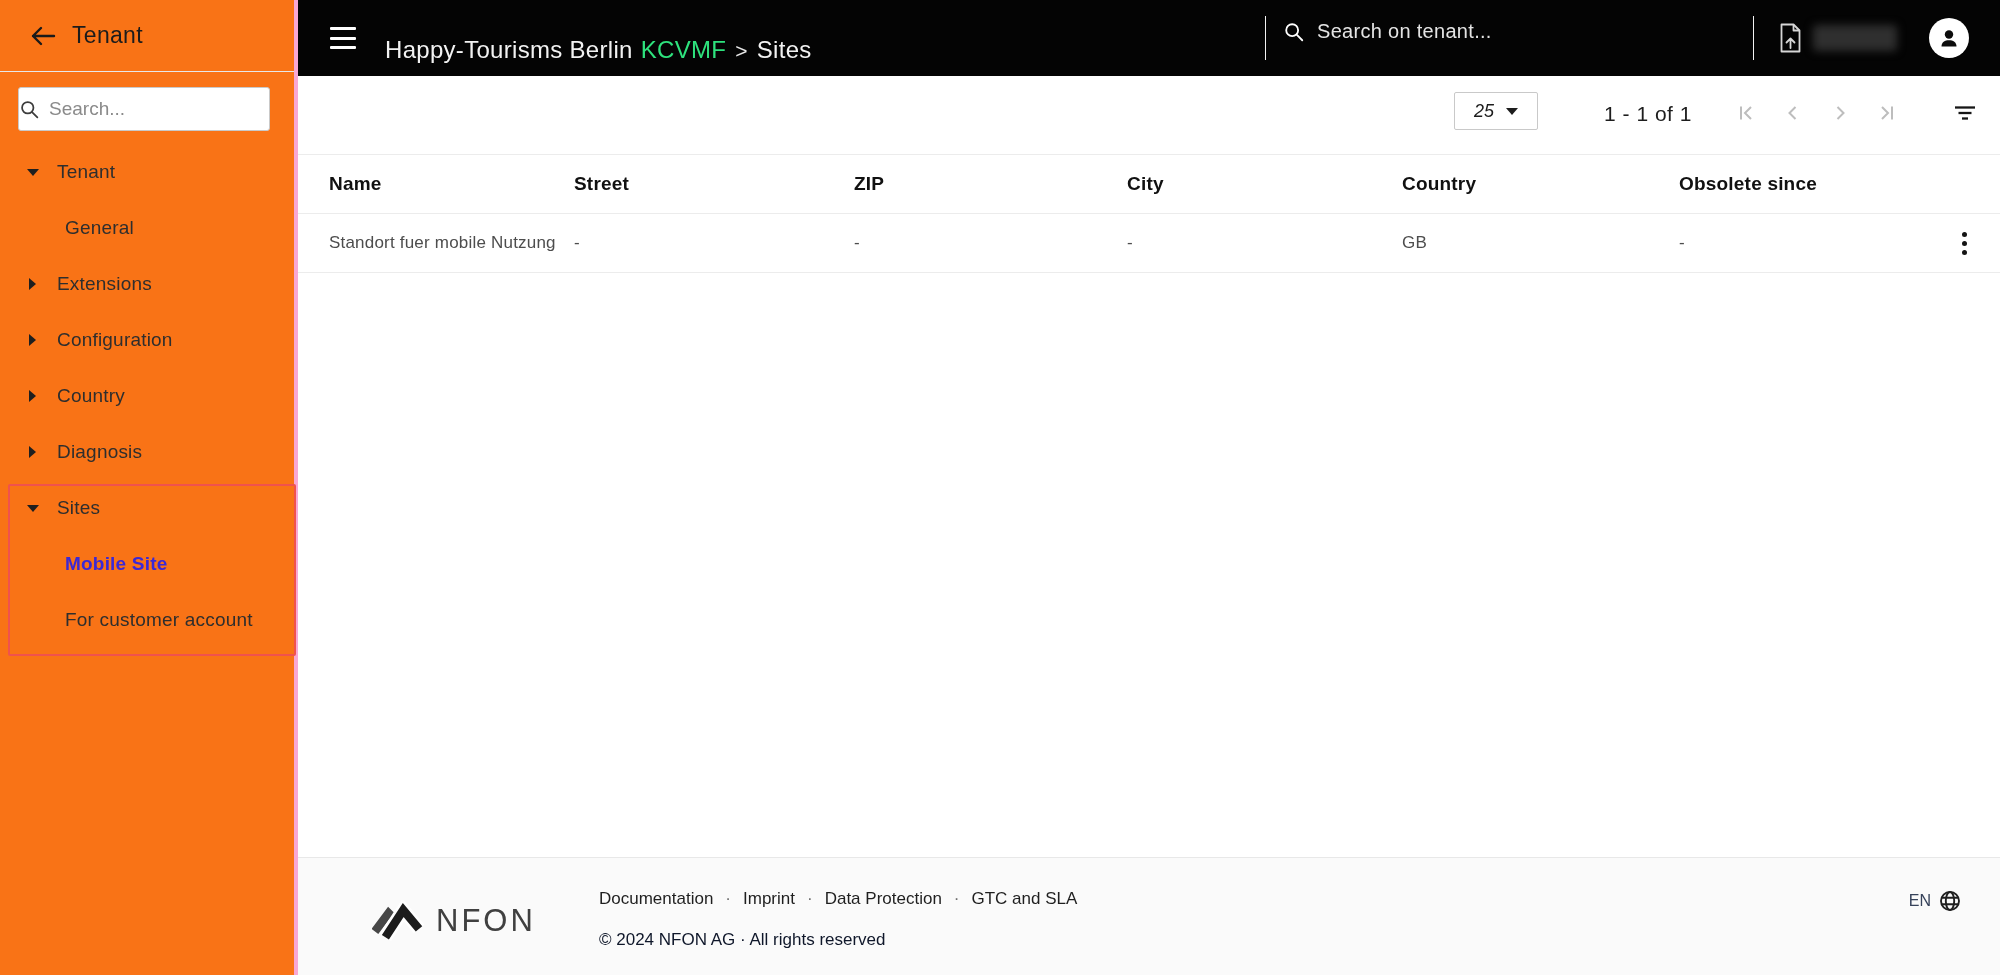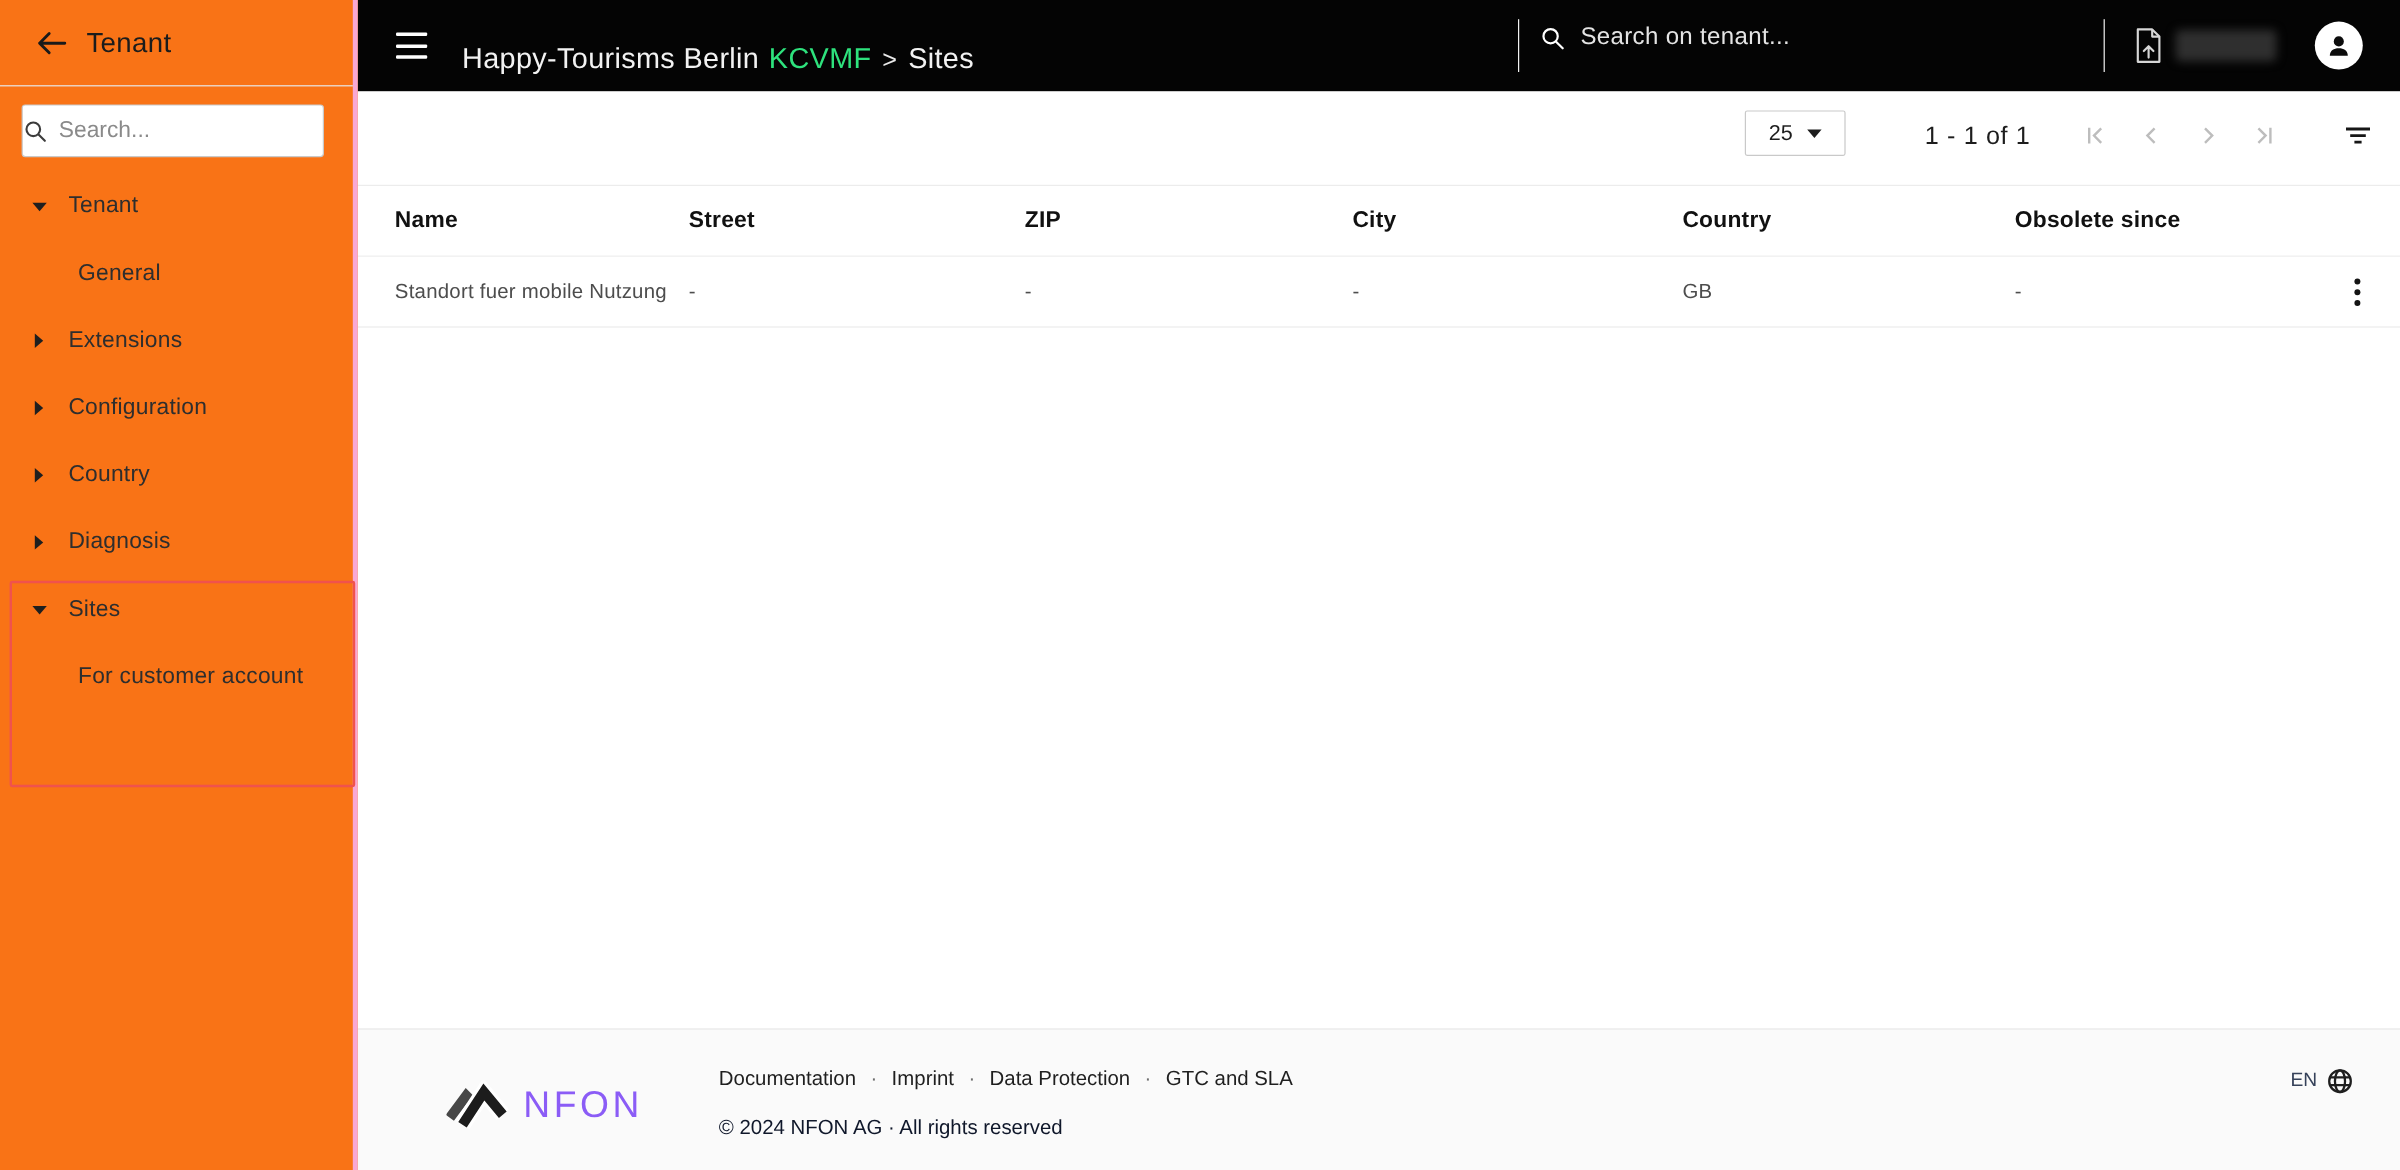--- a/index.html
+++ b/index.html
@@ -52,21 +52,21 @@
   .export-btn { position:absolute; left:1479px; top:22px; cursor:pointer; }
   .redacted { position:absolute; left:1515px; top:25px; width:84px; height:26px; background:#2f2f2f;
               border-radius:4px; filter:blur(4px); }
   .avatar { position:absolute; left:1631px; top:18px; width:40px; height:40px; border-radius:50%;
             background:#ffffff; display:flex; align-items:center; justify-content:center; cursor:pointer; }
 
   
   .main { position:absolute; left:298px; top:76px; width:1702px; height:781px; background:#ffffff; }
   .pagesize { position:absolute; left:1156px; top:16px; width:84px; height:38px; border:1px solid #c9c9c9;
               border-radius:2px; display:flex; align-items:center; justify-content:center; gap:12px;
-              font-size:18px; color:#1d1d1d; cursor:pointer; background:#fff; }
+              font-size:18px; color:#1d1d1d; cursor:pointer; background:#fff;font-style:italic; }
   .caret-down { width:0; height:0; border-left:6px solid transparent; border-right:6px solid transparent;
                 border-top:7px solid #1d1d1d; }
   .range-label { position:absolute; left:1280px; top:26px; width:140px; text-align:center; font-size:21px; color:#1d1d1d; letter-spacing:.5px; }
   .pager { position:absolute; left:1436px; top:25px; display:flex; gap:23px; }
   .pager .pg { width:24px; height:24px; cursor:default; }
   .filter-btn { position:absolute; left:1653px; top:25px; width:28px; height:24px; cursor:pointer;
                 display:flex; align-items:center; justify-content:center; }
 
   .table { position:absolute; left:0; top:78px; width:1702px; }
   .trow { display:grid; grid-template-columns:245px 280px 273px 275px 277px 1fr 48px;
@@ -76,21 +76,21 @@
   .tbodyrow { height:59px; border-bottom:1px solid #ececec; background:#fff; cursor:pointer; }
   .tbodyrow .cell { font-size:17px; color:#4d4d4d; letter-spacing:.2px; }
   .kebab { display:flex; flex-direction:column; gap:4px; align-items:center; justify-content:center;
            width:24px; height:32px; cursor:pointer; }
   .kebab i { width:5px; height:5px; border-radius:50%; background:#141414; }
 
   
   .footer { position:absolute; left:298px; top:857px; width:1702px; height:118px;
             background:#fafafa; border-top:1px solid #e8e8e8; }
   .brand { position:absolute; left:74px; top:42px; display:flex; align-items:center; gap:12px; }
-  .brand-text { font-size:31px; color:#8b5cf6; letter-spacing:3px; font-weight:normal; }
+  .brand-text { font-size:31px; color:#404040; letter-spacing:3px; font-weight:normal; }
   .f-links { position:absolute; left:301px; top:31px; font-size:17px; color:#1f1f1f; display:flex; align-items:center; }
   .f-links .lnk { cursor:pointer; }
   .f-links .dot { margin:0 12px; color:#6e6e6e; }
   .f-copy { position:absolute; left:301px; top:72px; font-size:17px; color:#0f172a; }
   .f-lang { position:absolute; right:38px; top:31px; display:flex; align-items:center; gap:7px; cursor:pointer; }
   .f-lang .lang-code { font-size:16px; color:#36425a; }
   svg { display:block; }
 </style>
 </head>
 <body>
@@ -145,20 +145,23 @@
           <span class="tri">
             <span class="tri-right"></span>
           </span>
           <span class="nav-label">Diagnosis</span>
         </div>
         <div class="nav-row lvl1">
           <span class="tri">
             <span class="tri-down"></span>
           </span>
           <span class="nav-label">Sites</span>
+        </div>
+        <div class="nav-row lvl2 selected">
+          <span class="nav-label">Mobile Site</span>
         </div>
         <div class="nav-row lvl2">
           <span class="nav-label">For customer account</span>
         </div>
       </nav>
     <div class="highlight-box"></div>
   </aside>
 
   <header class="header">
     <div class="hamburger">

